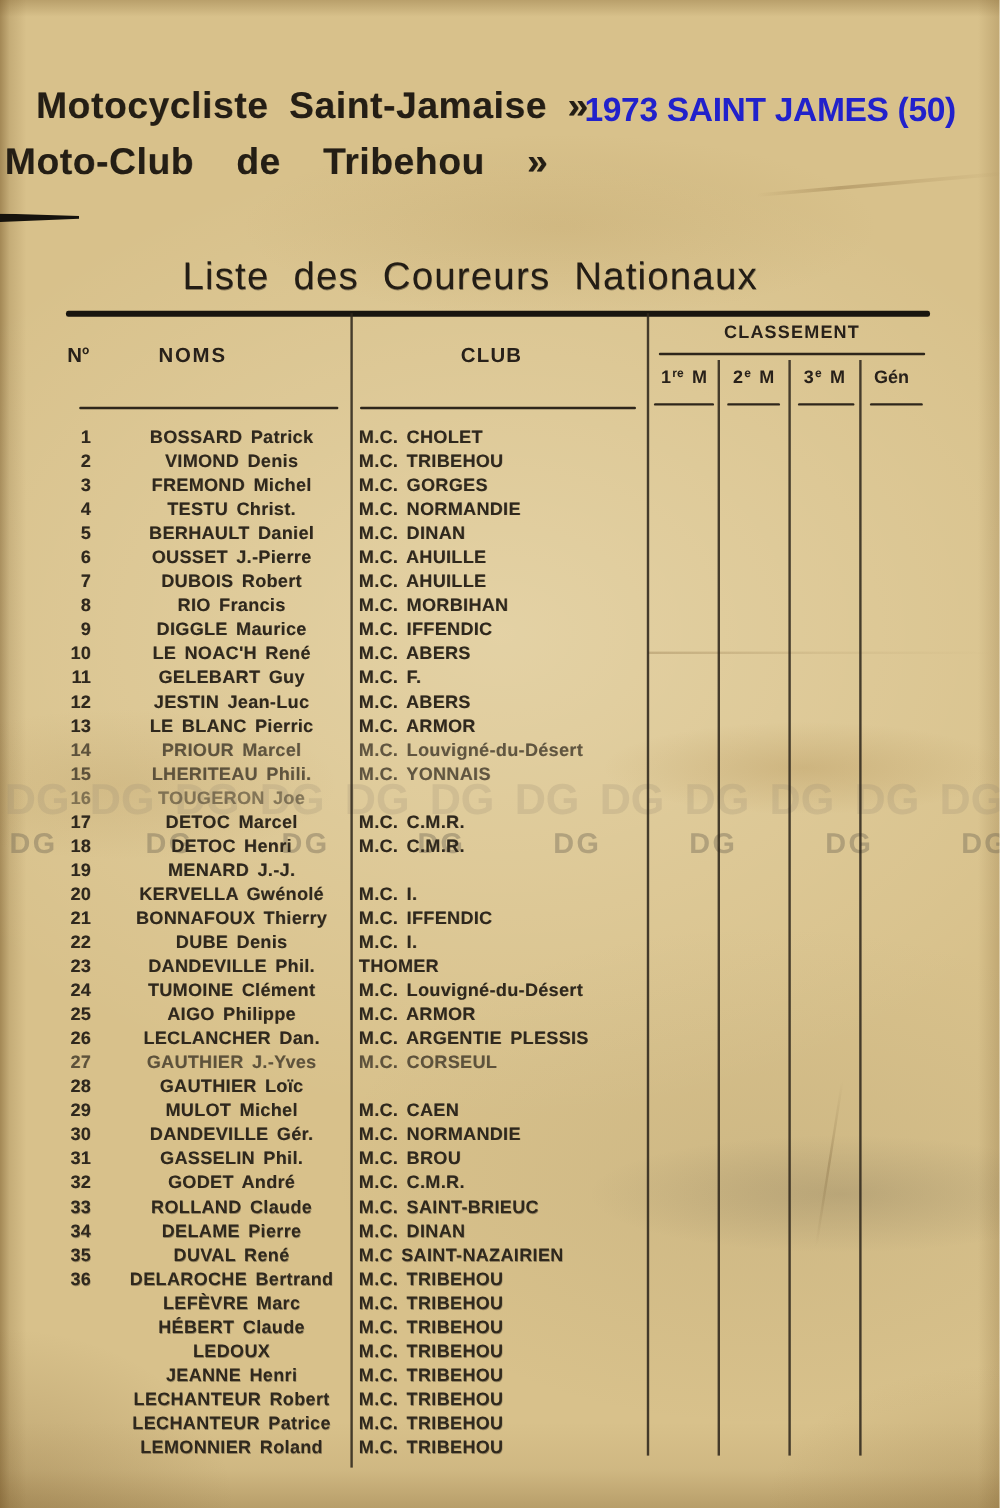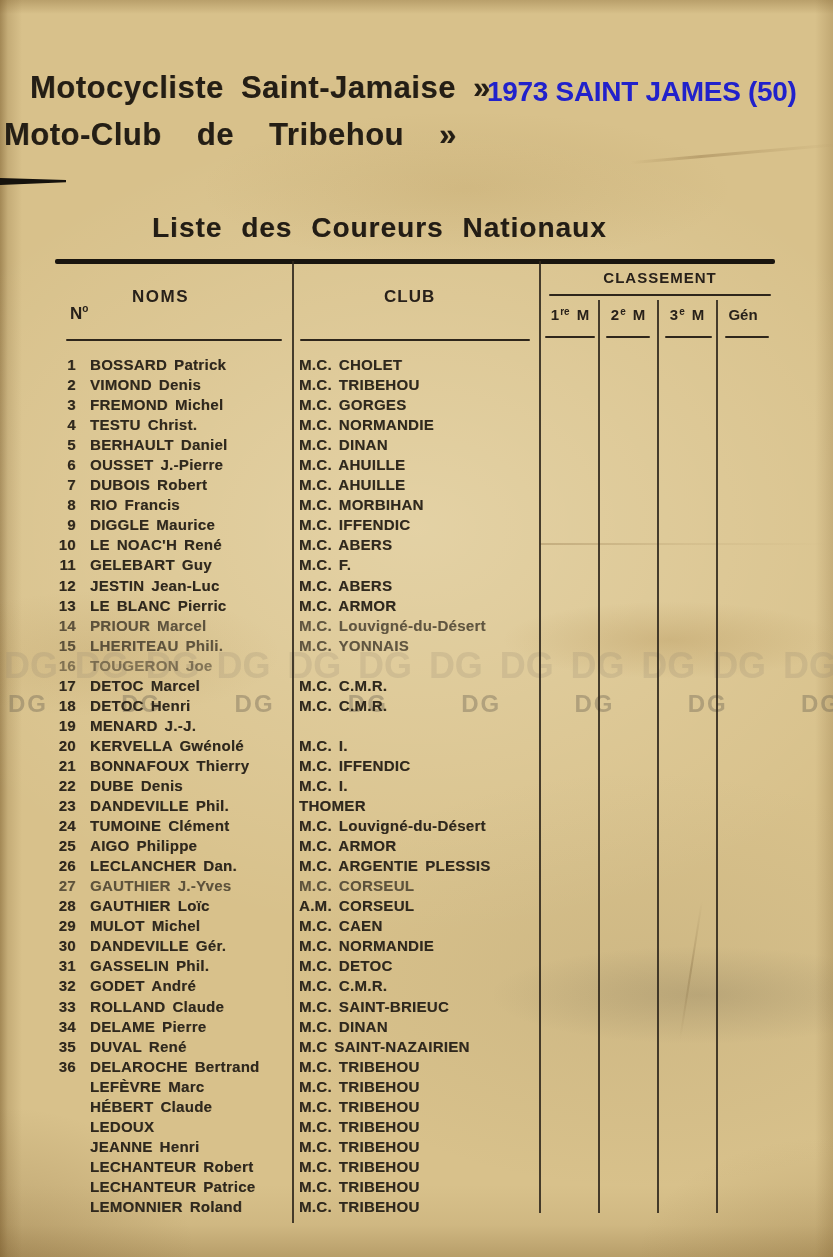--- a/index.html
+++ b/index.html
@@ -27,40 +27,40 @@
   }
   .ink{color:#2c251b;text-shadow:0.4px 0.4px 0.3px rgba(44,37,27,0.45);}
   .abs{position:absolute;}
 
   
   .hdr1{left:30px;top:70px;font-size:31px;font-weight:bold;letter-spacing:0.5px;word-spacing:8px;color:#241e15;text-align:center;}
   .annotation{left:487px;top:76px;font-size:28px;font-weight:bold;letter-spacing:-0.3px;}
   .hdr2{left:4px;top:117px;font-size:31px;font-weight:bold;letter-spacing:0.5px;word-spacing:26px;color:#241e15;}
   .dash{left:0px;top:178px;width:66px;height:7px;background:#15120d;
         clip-path:polygon(0 0,100% 30%,100% 62%,0 100%);}
-  .title{left:152px;top:212px;font-size:28px;font-weight:bold;letter-spacing:1px;word-spacing:10px;color:#231d15;}
+  .title{left:152px;top:212px;font-size:32px;font-weight:normal;letter-spacing:1px;word-spacing:10px;color:#231d15;}
 
   
   .topborder{left:55px;top:259px;width:720px;height:5px;background:#19150f;border-radius:2px;}
   .hline{background:#2e261b;height:2px;border-radius:1px;}
   .vline{width:1.5px;background:rgba(48,40,29,0.88);}
   .colhead{font-size:17px;font-weight:bold;color:#28211700;color:#28211a;}
   .colhead sup{font-size:10px;}
   .subhead{font-size:15px;font-weight:bold;color:#28211a;display:flex;justify-content:center;align-items:flex-start;}
   .subhead sup{font-size:10px;margin:0 1px 0 1px;}
   .subhead .unit{margin-left:6px;}
   .classement{font-size:15px;font-weight:bold;letter-spacing:1px;color:#28211a;text-align:center;}
 
   
   .rows{left:0;top:355px;width:833px;}
   .row{position:relative;height:20.05px;line-height:20px;font-size:15px;font-weight:bold;
        letter-spacing:0.3px;word-spacing:2.5px;color:#2f281d;
        text-shadow:0.4px 0.4px 0.3px rgba(44,37,27,0.4);white-space:nowrap;}
   .cell-num{position:absolute;left:34px;width:42px;text-align:right;}
-  .cell-name{position:absolute;left:90px;width:206px;}
+  .cell-name{position:absolute;left:90px;width:206px;text-align:center;}
   .cell-club{position:absolute;left:299px;width:242px;}
   .faded-slight{opacity:0.72;padding-left:37px;}
   .faded-high{opacity:0.5;filter:blur(0.3px);}
 
   
   .wm-row{left:0;width:833px;display:flex;font-weight:bold;pointer-events:none;}
   .wm-a{top:645px;font-size:36px;color:rgba(150,138,115,0.22);filter:blur(0.6px);justify-content:space-between;padding:0 4px;}
   .wm-b{top:690px;font-size:24px;color:rgba(115,104,86,0.42);justify-content:space-between;padding:0 8px;letter-spacing:2px;}
 
   
@@ -104,21 +104,21 @@
     </div>
 
   <div class="abs ink hdr1">Motocycliste Saint-Jamaise »</div>
   <div class="abs annotation" style="color: rgb(33, 33, 203);">1973 SAINT JAMES (50)</div>
   <div class="abs ink hdr2">Moto-Club de Tribehou »</div>
   <div class="abs dash"></div>
   <div class="abs ink title">Liste des Coureurs Nationaux</div>
 
   <div class="abs topborder"></div>
 
-  <div class="abs colhead" style="left:70px;top:287px;margin-top:16px;"><span>N</span><sup>o</sup></div>
+  <div class="abs colhead" style="left:56px;top:287px;"><span>N</span><sup>o</sup></div>
   <div class="abs colhead" style="left:132px;top:287px;letter-spacing:1.5px;">NOMS</div>
   <div class="abs colhead" style="left:384px;top:287px;letter-spacing:1px;">CLUB</div>
   <div class="abs classement" style="left:545px;top:269px;width:230px;">CLASSEMENT</div>
   <div class="abs hline" style="left:549px;top:294px;width:222px;"></div>
 
   <div class="abs subhead" style="left:544px;top:306px;width:52px;">
       <span>1</span>
       <sup>re</sup>
       <span class="unit">M</span>
     </div>
@@ -283,36 +283,35 @@
         <span class="cell-club">M.C. ARGENTIE PLESSIS</span>
       </div>
       <div class="row faded-slight">
         <span class="cell-num">27</span>
         <span class="cell-name">GAUTHIER J.-Yves</span>
         <span class="cell-club">M.C. CORSEUL</span>
       </div>
       <div class="row">
         <span class="cell-num">28</span>
         <span class="cell-name">GAUTHIER Loïc</span>
-        <span class="cell-club">A.M. CORSEUL</span>
       </div>
       <div class="row">
         <span class="cell-num">29</span>
         <span class="cell-name">MULOT Michel</span>
         <span class="cell-club">M.C. CAEN</span>
       </div>
       <div class="row">
         <span class="cell-num">30</span>
         <span class="cell-name">DANDEVILLE Gér.</span>
         <span class="cell-club">M.C. NORMANDIE</span>
       </div>
       <div class="row">
         <span class="cell-num">31</span>
         <span class="cell-name">GASSELIN Phil.</span>
-        <span class="cell-club">M.C. DETOC</span>
+        <span class="cell-club">M.C. BROU</span>
       </div>
       <div class="row">
         <span class="cell-num">32</span>
         <span class="cell-name">GODET André</span>
         <span class="cell-club">M.C. C.M.R.</span>
       </div>
       <div class="row">
         <span class="cell-num">33</span>
         <span class="cell-name">ROLLAND Claude</span>
         <span class="cell-club">M.C. SAINT-BRIEUC</span>

